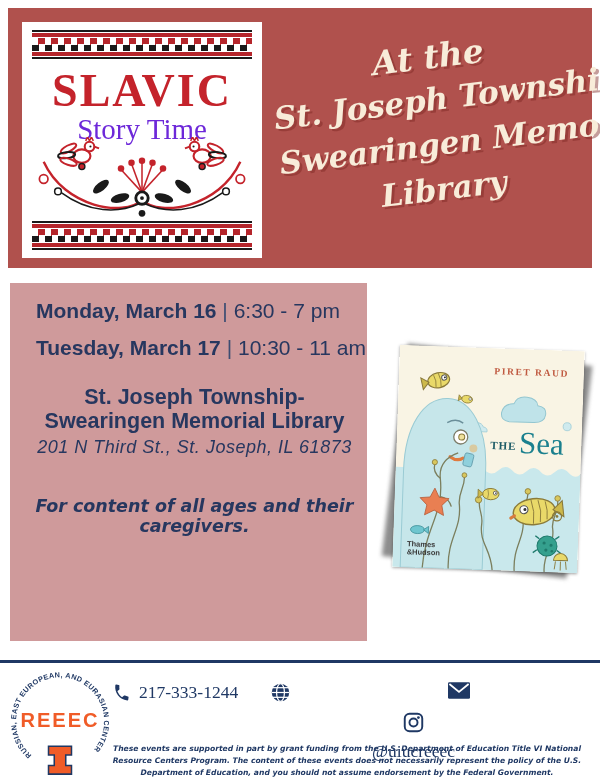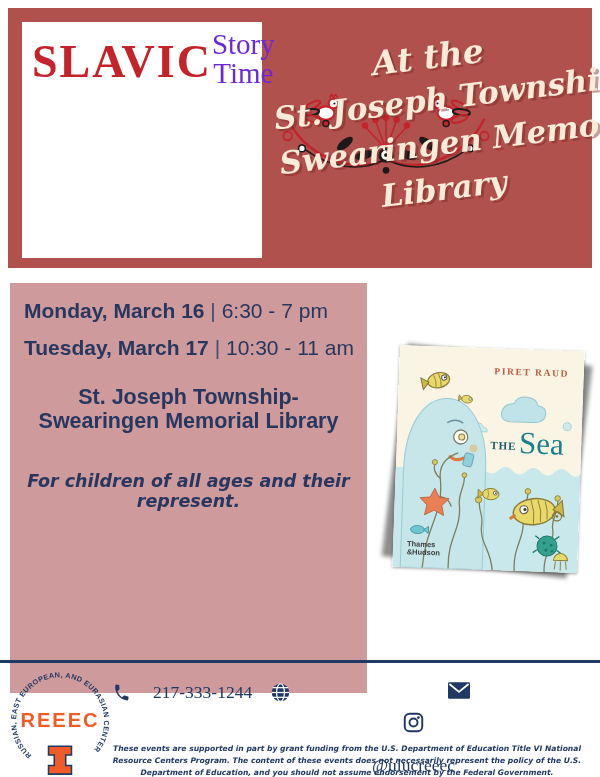--- a/index.html
+++ b/index.html
@@ -10,21 +10,21 @@
   }
 
   
   .hero {
     position: absolute; left: 8px; top: 8px; width: 584px; height: 260px;
     background: #b0514d;
   }
   .logo-card {
     position: absolute; left: 14px; top: 14px; width: 240px; height: 236px;
     background: #ffffff; padding: 8px 10px;
-    display: flex; flex-direction: row;
+    display: flex; flex-direction: column;
   }
   .folk-strip { flex: 0 0 auto; }
   .folk-strip .ln-black { height: 2px; background: #1a1a1a; }
   .folk-strip .ln-red { height: 4px; background: #b5252b; margin: 1px 0; }
   .folk-strip .checker {
     height: 13px;
     background: conic-gradient(#b5252b 0 25%, #ffffff 0 50%, #1a1a1a 0 75%, #ffffff 0);
     background-size: 13px 13px;
   }
   .slavic-title {
@@ -44,22 +44,22 @@
     text-align: center;
     font-family: "DejaVu Serif", serif; font-style: italic; font-weight: bold;
     color: #f8ecd9;
     text-shadow: 2.5px 2.5px 0 rgba(125, 38, 34, 0.45);
   }
   .script-line1 { font-size: 33px; line-height: 1.25; }
   .script-line  { font-size: 31px; line-height: 1.45; white-space: nowrap; }
 
   
   .pink-panel {
-    position: absolute; left: 10px; top: 283px; width: 357px; height: 410px;
-    background: #cf9a9b; color: #27375f; padding: 16px 8px 0 8px;
+    position: absolute; left: 10px; top: 283px; width: 357px; height: 358px;
+    background: #cf9a9b; color: #27375f; padding: 16px 8px 0 20px;
   }
   .session { font-size: 21px; margin: 0 0 13px 6px; white-space: nowrap; }
   .session .day { font-weight: bold; }
   .session .sep { font-weight: normal; color: #3d4d72; }
   .session .time { font-weight: normal; }
   .venue {
     margin-top: 26px; text-align: center;
     font-weight: bold; font-size: 21.5px; line-height: 1.1;
   }
   .address {
@@ -85,21 +85,21 @@
   }
   .book-cover {
     position: absolute; left: 16px; top: 10px; width: 185px; height: 222px;
     transform: rotate(2deg); box-shadow: 0 1px 3px rgba(0,0,0,0.35);
   }
 
   
   .footer-rule { position: absolute; left: 0; top: 660px; width: 600px; height: 3px; background: #1f3864; }
   .reeec-logo { position: absolute; left: 6px; top: 664px; width: 108px; height: 113px; }
   .contact {
-    position: absolute; display: flex; align-items: center; gap: 22px;
+    position: absolute; display: flex; align-items: center; gap: 8px;
     color: #1f3864; font-family: "Liberation Serif", serif; font-size: 17.5px;
   }
   .contact svg { flex: 0 0 auto; }
   .c-phone { left: 112px; top: 682px; }
   .c-web   { left: 270px; top: 682px; }
   .c-mail  { left: 448px; top: 682px; }
   .c-fb    { left: 196px; top: 712px; }
   .c-ig    { left: 372px; top: 712px; flex-direction: column; }
   .disclaimer {
     position: absolute; left: 100px; top: 743px; width: 494px;
@@ -208,21 +208,22 @@
     </div>
     <div class="session">
       <span class="day">Tuesday, March 17</span>
       <span class="sep">|</span>
       <span class="time">10:30 - 11 am</span>
     </div>
     <div class="venue">
       <div>St. Joseph Township-</div>
       <div>Swearingen Memorial Library</div>
     </div>
-    <div class="audience">For children of all ages and their represent.</div>
+    <div class="address">201 N Third St., St. Joseph, IL 61873</div>
+    <div class="audience">For content of all ages and their caregivers.</div>
   </div>
 
   <div class="book-area">
     <div class="book-shadow"></div>
     <svg class="book-cover" viewBox="0 0 185 222">
       <rect width="185" height="222" fill="#f9f4e4"></rect>
 
       <path d="M104,64 q2,-9 12,-9 q3,-8 13,-7 q10,1 11,8 q9,1 8,9 q-1,8 -12,8 l-24,0 q-9,-1 -8,-9 z" fill="#bfe3e9" stroke="#93c6d0" stroke-width="1"></path>
       <path d="M72,80 q1,-5 7,-5 q6,0 7,4 q5,1 4,5 l-16,0 q-3,-1 -2,-4 z" fill="#cfeaee" stroke="#9fcdd6" stroke-width="0.8"></path>
       <circle cx="170" cy="76" r="4" fill="#cfeaee" stroke="#9fcdd6" stroke-width="0.8"></circle>

